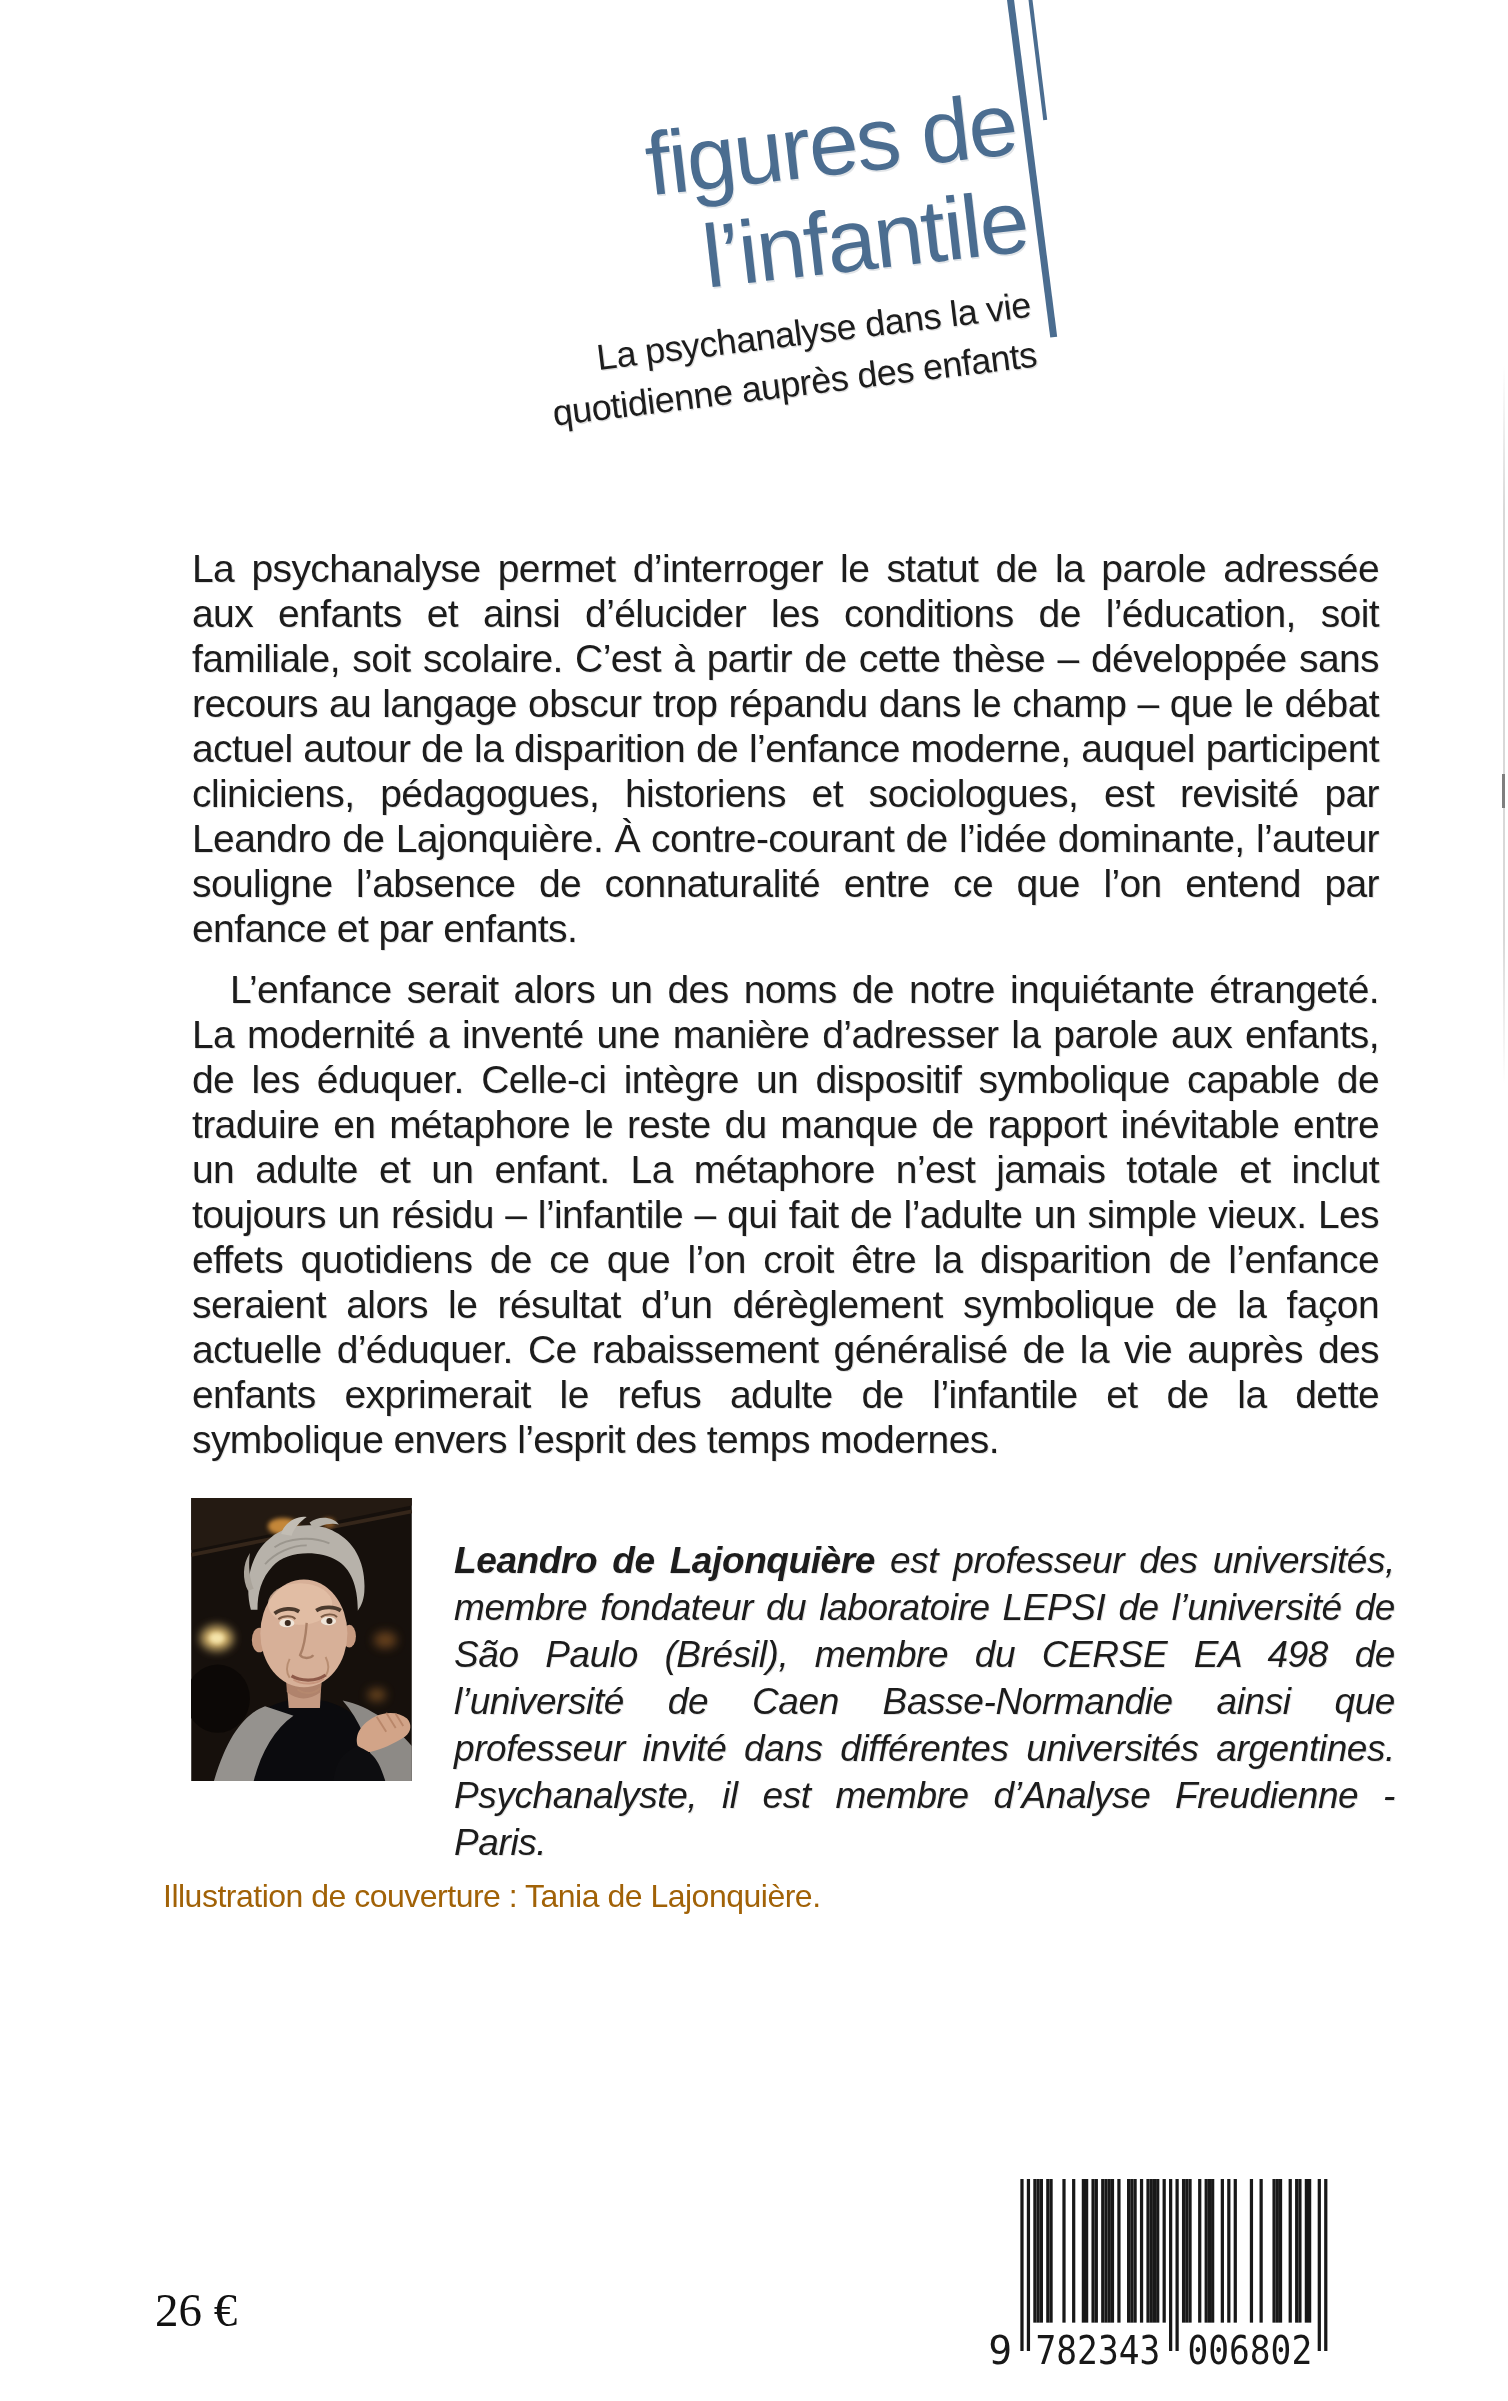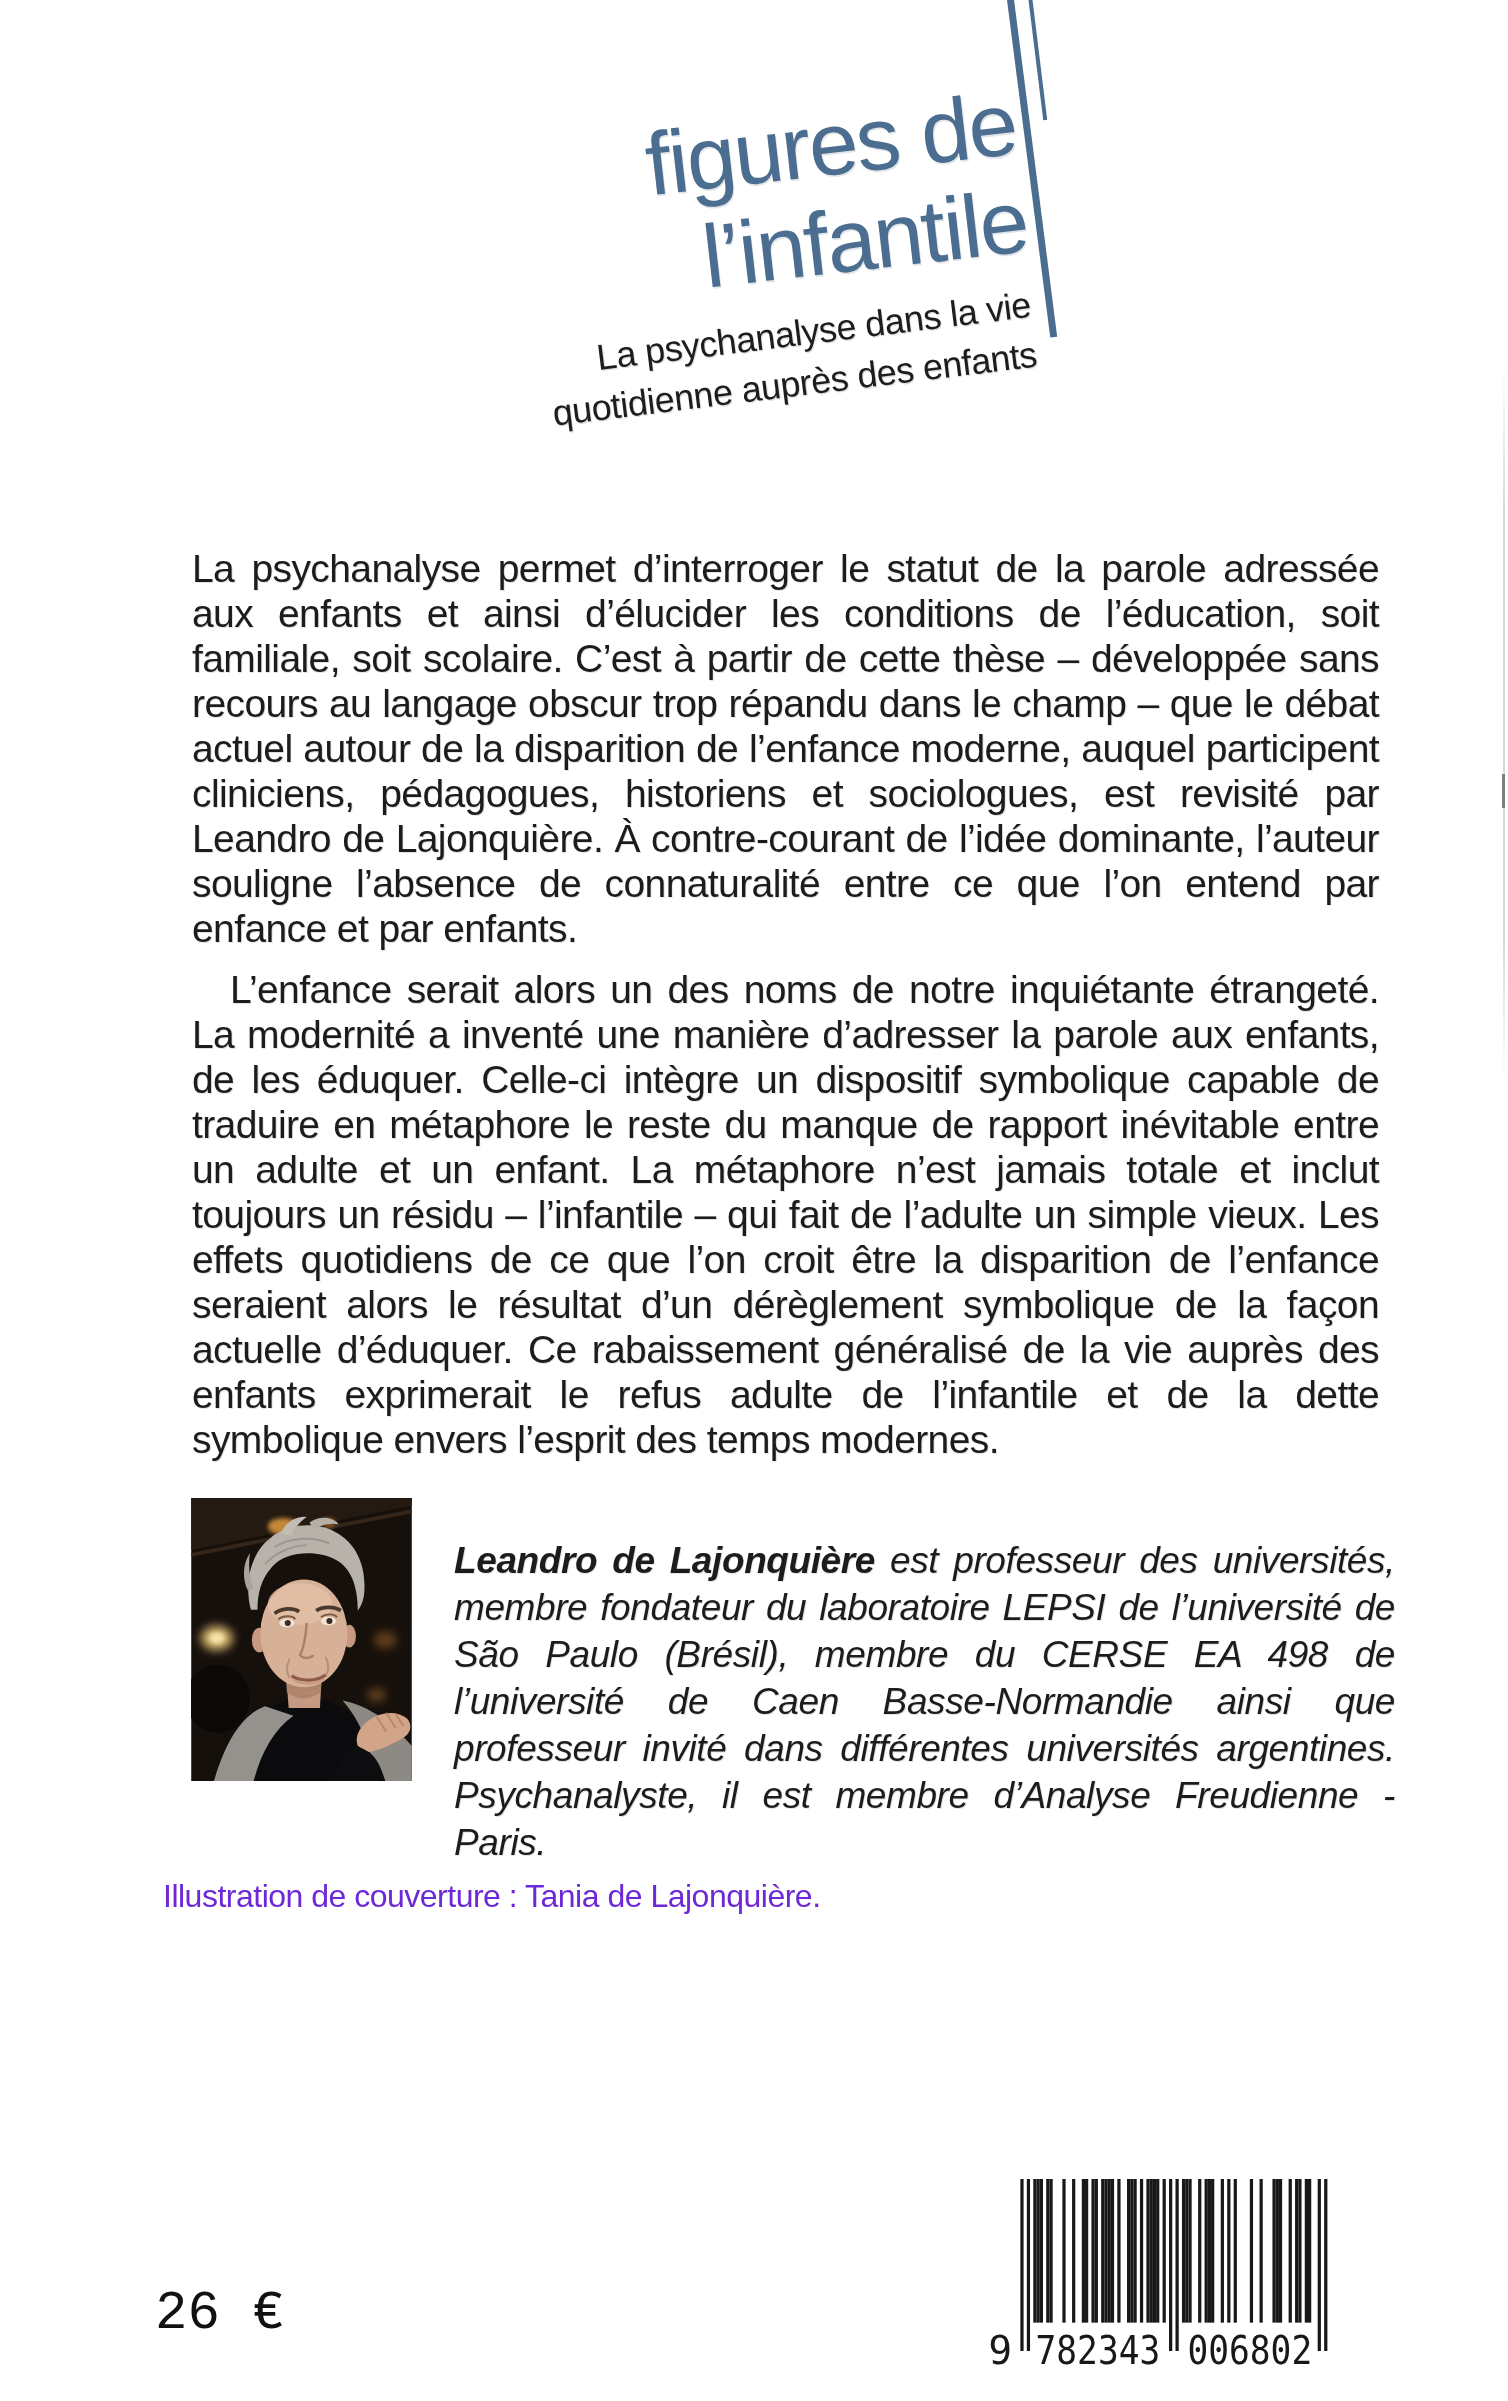--- a/index.html
+++ b/index.html
@@ -57,30 +57,30 @@
     font-size:37px;line-height:47px;
     font-style:italic;
     text-align:justify;
     letter-spacing:-0.4px;
     text-shadow:0.9px 1.4px 0 rgba(150,150,150,.28);
   }
   .author-bio .name{font-weight:bold;}
   
   .illustration-credit{
     position:absolute;left:163px;top:1878px;
-    font-size:32px;letter-spacing:-0.5px;color:#6d28d9;
+    font-size:32px;letter-spacing:-0.5px;color:#a16207;
   }
   .isbn{
     position:absolute;left:159px;top:2235px;
     font-size:36px;letter-spacing:-0.5px;color:#1a1a1a;
   }
   .price{
     position:absolute;left:155px;top:2283px;
-    font-family:Liberation Mono, monospace;
-    font-size:54px;color:#111;
+    font-family:Liberation Serif, serif;
+    font-size:47px;color:#111;
   }
   
   .barcode{position:absolute;left:984px;top:2179px;width:360px;height:189px;}
   
   .edge-line{position:absolute;left:1503px;top:365px;width:1.9px;height:719px;
     background:linear-gradient(to bottom, rgba(190,190,190,0), rgba(185,185,185,.55) 20%, rgba(185,185,185,.55) 80%, rgba(190,190,190,0));}
   .edge-dash{position:absolute;left:1502px;top:774px;width:2.8px;height:34px;background:#7f7f7f;}
 </style>
 </head>
 <body>

